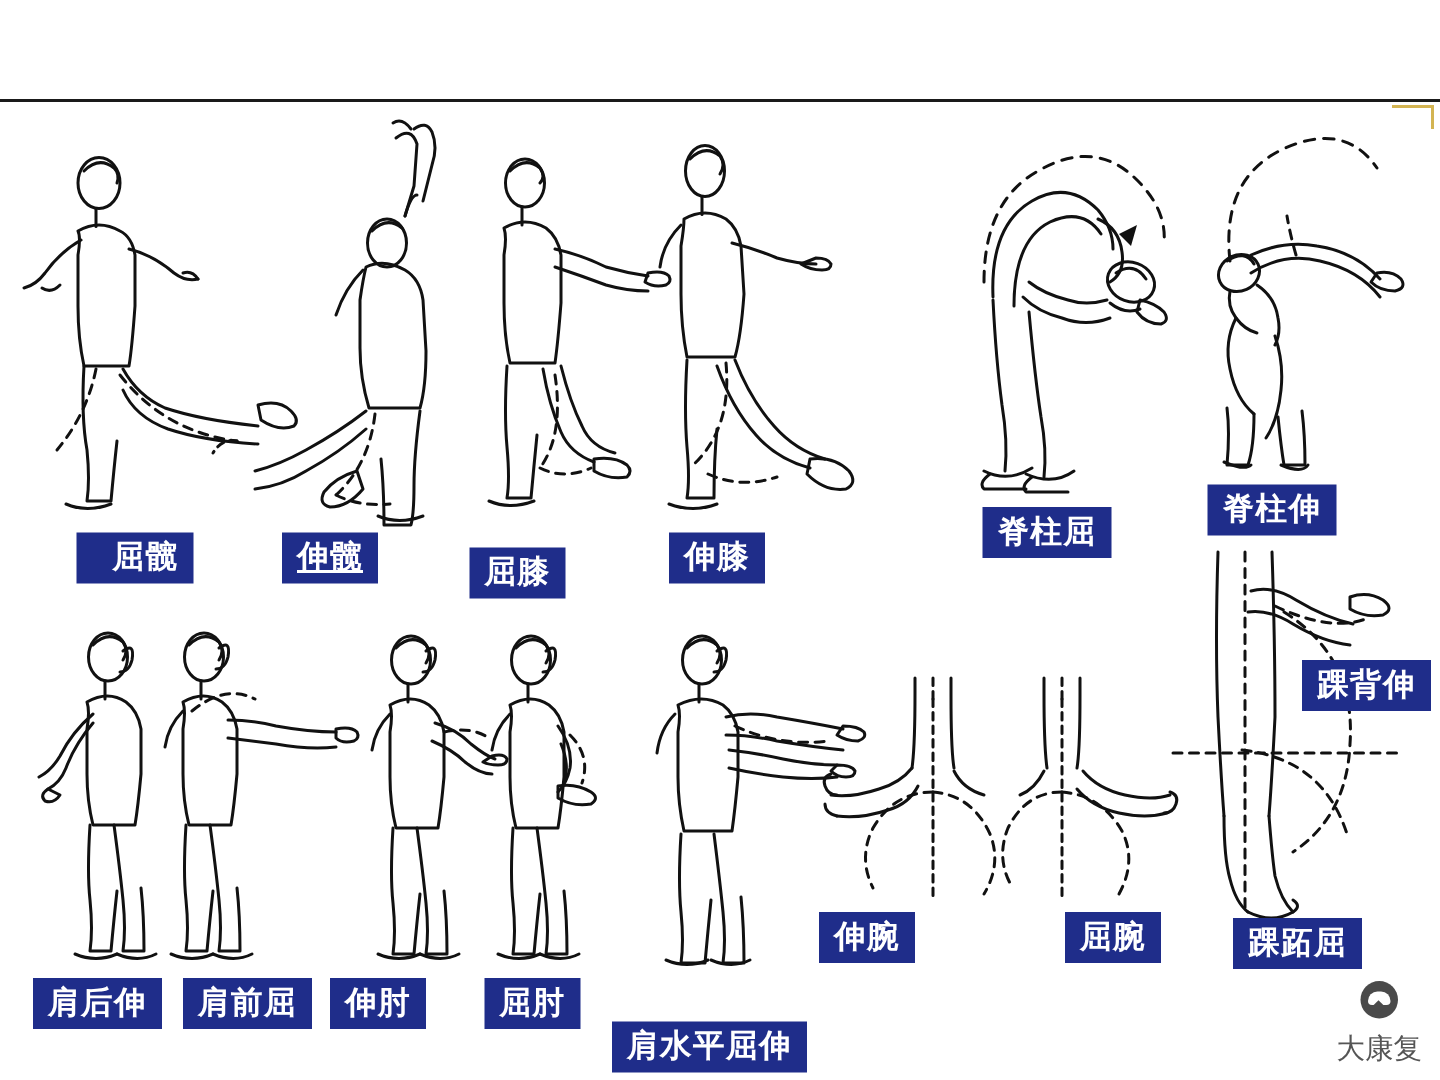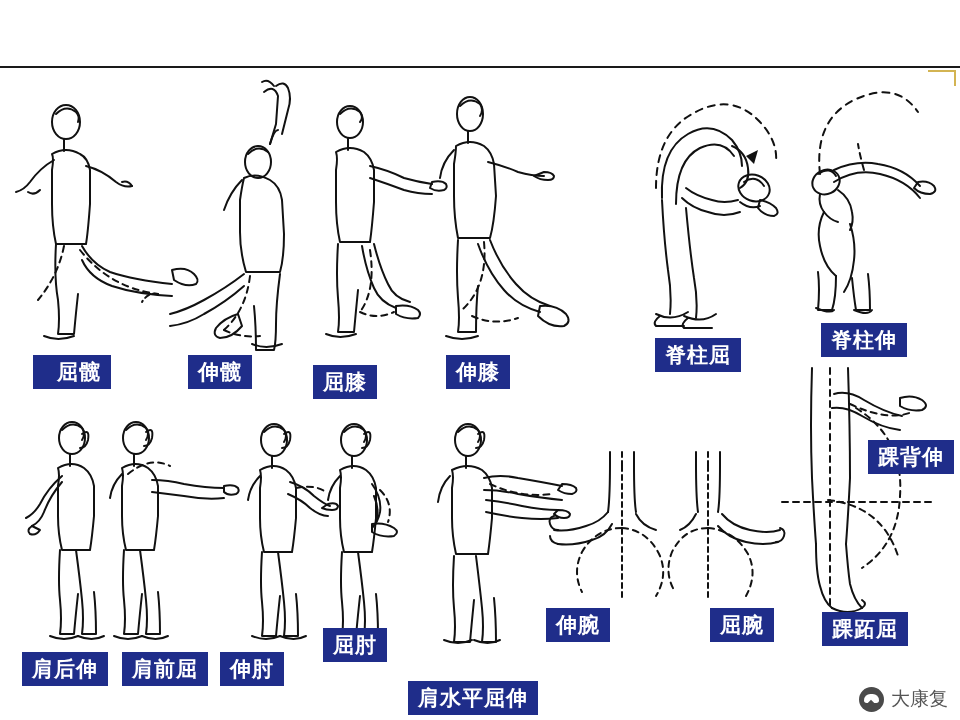--- a/index.html
+++ b/index.html
@@ -51,20 +51,21 @@
   .wm {
     position: absolute;
     right: 12px;
     bottom: 8px;
     display: flex;
     align-items: center;
     gap: 7px;
     color: #555555;
     font-size: 19px;
     font-family: "Liberation Sans", sans-serif;
+    flex-direction: column;
   }
   .wm .wm-icon {
     width: 25px;
     height: 25px;
     border-radius: 50%;
     background: #4a4a4a;
     position: relative;
   }
   .wm .wm-icon::before {
     content: "";
@@ -215,26 +216,26 @@
       <path d="M34 134 q-8 16 -4 34 q4 20 16 30"></path>
       <path d="M60 146 q6 18 4 36 q-2 20 -10 32"></path>
       <path d="M46 198 q0 22 -4 34 l-14 0 q2 -22 0 -38"></path>
       <path d="M62 200 q2 20 4 32 l14 0 q0 -20 -2 -36"></path>
       <path d="M26 230 q14 6 18 2"></path>
       <path d="M64 232 q14 6 18 0"></path>
       <path d="M74 92 q-4 -14 -6 -26" stroke-dasharray="6 5"></path>
     </svg>
   </div>
 
-  <div class="label" style="left:33px; top:355px;padding-left:24px;">屈髋</div>
-  <div class="label" style="left:188px; top:355px;">伸髋</div>
+  <div class="label" style="left:51px; top:355px;padding-left:24px;">屈髋</div>
+  <div class="label" style="left:188px; top:355px;text-decoration:underline;">伸髋</div>
   <div class="label" style="left:313px; top:355px;margin-top:10px;">屈膝</div>
   <div class="label" style="left:446px; top:355px;">伸膝</div>
   <div class="label" style="left:655px; top:338px;text-align:right;">脊柱屈</div>
-  <div class="label" style="left:805px; top:323px;margin-left:16px;">脊柱伸</div>
+  <div class="label" style="left:805px; top:323px;">脊柱伸</div>
 
   <div class="fig" style="left:28px; top:418px;">
     <svg width="80" height="225" viewBox="0 0 80 225" fill="none" stroke="#111" stroke-width="2" stroke-linecap="round" stroke-linejoin="round">
       <ellipse cx="44" cy="20" rx="13" ry="16"></ellipse>
       <path d="M34 12 q10 -10 20 -2 q4 6 0 12"></path>
       <path d="M54 16 q8 -6 6 6 q-2 8 -8 8"></path>
       <path d="M42 36 l0 12"></path>
       <path d="M30 50 q14 -8 26 0 q8 6 10 18 l0 30 q-2 22 -4 34 l-28 0 q-4 -16 -4 -34 l0 -30 q2 -12 0 -18z"></path>
       <path d="M30 58 q-14 12 -22 28 q-6 10 -14 14" transform="translate(4,0)"></path>
       <path d="M34 64 q-12 14 -18 30 q-4 10 -12 14"></path>
@@ -370,21 +371,21 @@
       <path d="M50 240 q16 8 30 0 q6 -4 0 -8"></path>
       <path d="M68 36 q38 18 62 8" stroke-dasharray="6 5"></path>
       <path d="M74 40 q48 30 44 88 q-2 48 -38 72" stroke-dasharray="6 5"></path>
       <path d="M46 132 q54 6 70 56" stroke-dasharray="6 5"></path>
     </svg>
   </div>
 
   <div class="label" style="left:122px; top:652px;">肩前屈</div>
   <div class="label" style="left:22px; top:652px;">肩后伸</div>
   <div class="label" style="left:220px; top:652px;">伸肘</div>
-  <div class="label" style="left:323px; top:628px;">屈肘</div>
+  <div class="label" style="left:323px; top:652px;">屈肘</div>
   <div class="label" style="left:408px; top:645px;margin-top:36px;">肩水平屈伸</div>
   <div class="label" style="left:546px; top:608px;">伸腕</div>
   <div class="label" style="left:710px; top:608px;">屈腕</div>
   <div class="label" style="left:822px; top:612px;">踝跖屈</div>
   <div class="label" style="left:868px; top:440px;">踝背伸</div>
 
   <div class="wm">
     <span class="wm-icon"></span>
     <span>大康复</span>
   </div>

